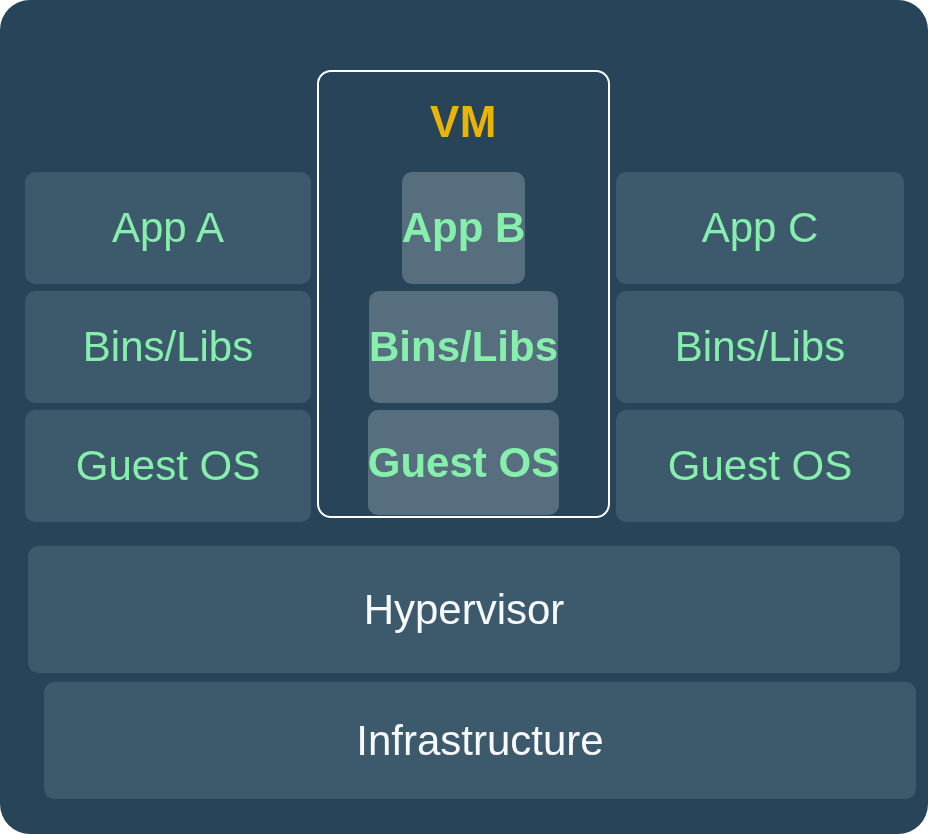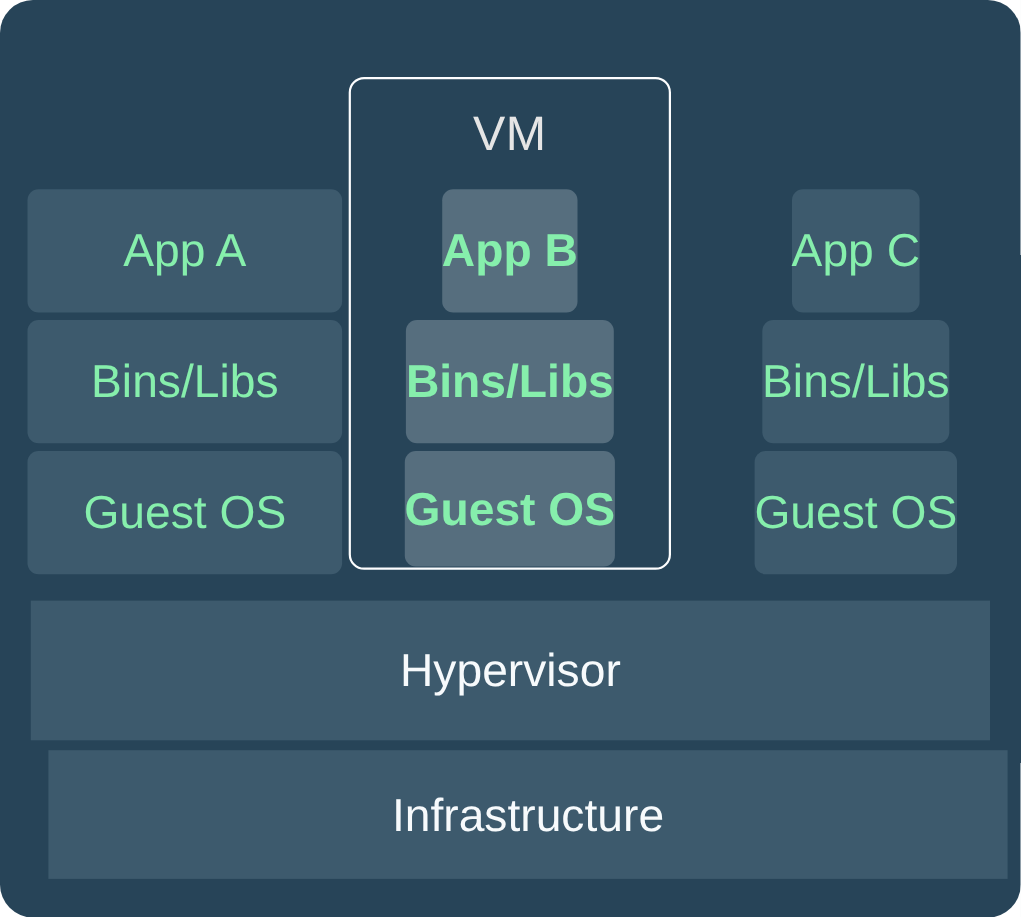--- a/index.html
+++ b/index.html
@@ -36,23 +36,23 @@
     padding: 100px 3px 0 3px;
   }
   .vm-title {
     position: absolute;
     left: 0; top: 0;
     width: 100%;
     height: 100px;
     display: flex;
     align-items: center;
     justify-content: center;
-    color: #e5e5e5;
+    color: #eab308;
     font-size: 44px;
-    font-weight: 400;
+    font-weight: 700;
     letter-spacing: 0.5px;
   }
   .vm-stack {
     display: flex;
     flex-direction: column;
     gap: 7px;
     align-items: center;
   }
   .vm-stack .block {
     background: #566e7e;
@@ -74,28 +74,28 @@
   
   .col {
     position: absolute;
     top: 172px;
     display: flex;
     flex-direction: column;
     gap: 7px;
   }
   .col .block { height: 112px; }
   .col-left  { left: 25px;  width: 286px; }
-  .col-right { left: 634px; width: 288px; align-items: center; }
+  .col-right { left: 616px; width: 288px; }
   
   .bar {
     position: absolute;
     left: 28px;
     width: 872px;
     background: #3d5a6d;
-    border-radius: 0;
+    border-radius: 10px;
     color: #f7fafc;
     font-size: 42px;
     display: flex;
     align-items: center;
     justify-content: center;
   }
   .bar-hypervisor     { top: 546px; height: 127px; }
   .bar-infrastructure { top: 682px; height: 117px; margin-left: 16px; }
 </style>
 </head>

